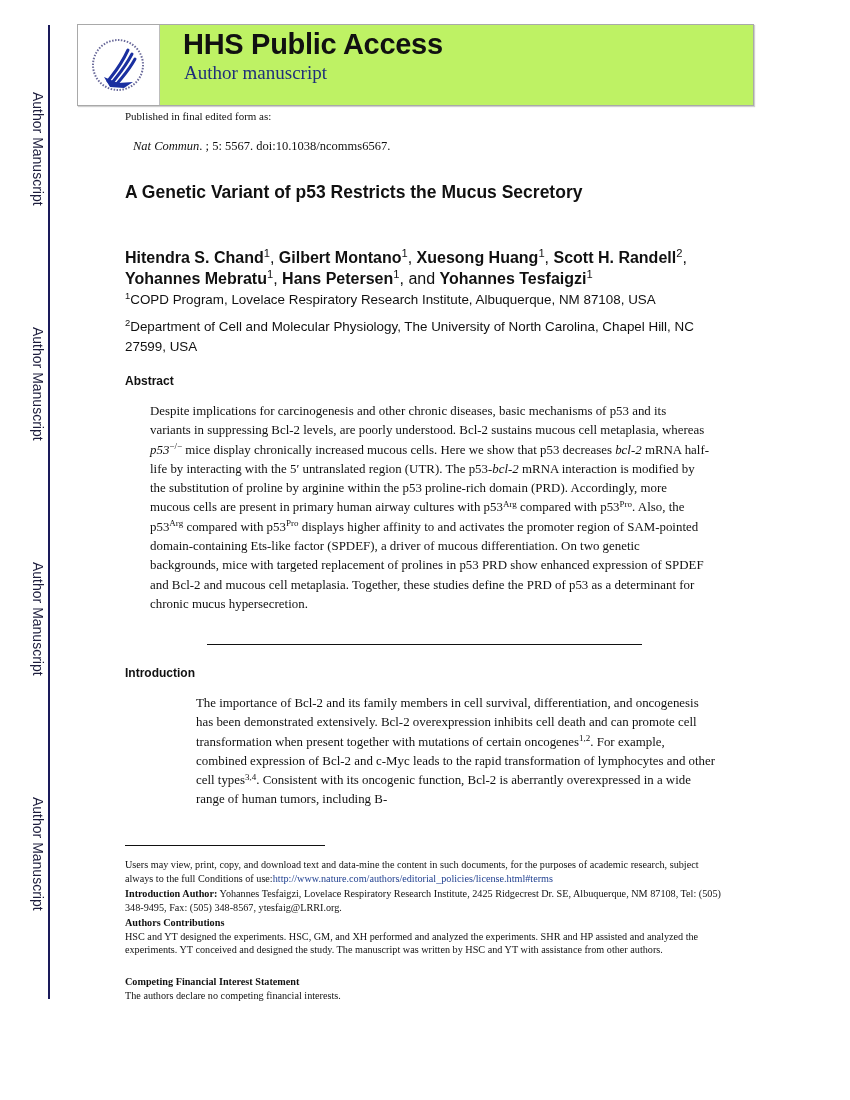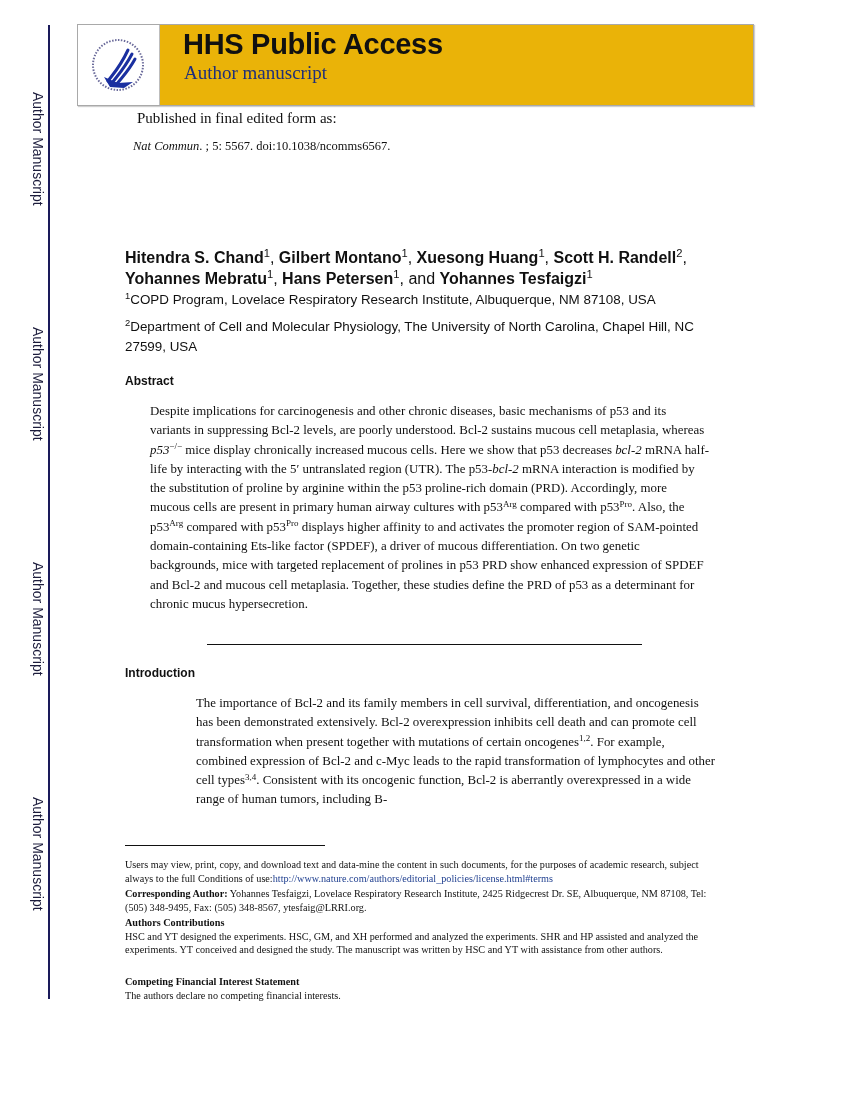--- a/index.html
+++ b/index.html
@@ -8,28 +8,28 @@
 
   
   .margin-rule { position: absolute; left: 48px; top: 25px; width: 2px; height: 974px; background: #1a1a5a; }
   .side-label { position: absolute; left: 24px; width: 22px; font-family: "Liberation Sans", "DejaVu Sans", sans-serif; font-size: 14px; color: #1c1c3c; writing-mode: vertical-rl; white-space: nowrap; }
   .side-1 { top: 92px; }
   .side-2 { top: 327px; }
   .side-3 { top: 562px; }
   .side-4 { top: 797px; }
 
   
-  .banner { position: absolute; left: 77px; top: 24px; width: 675px; height: 80px; border: 1px solid #a9a9a9; background: #eab308; box-shadow: 1px 1px 1px #cfcfcf; }
+  .banner { position: absolute; left: 77px; top: 24px; width: 675px; height: 80px; border: 1px solid #a9a9a9; background: #bef264; box-shadow: 1px 1px 1px #cfcfcf; }
   .logo-box { position: absolute; left: 0; top: 0; width: 81px; height: 80px; background: #ffffff; border-right: 1px solid #bdbdbd; }
   .banner-title { position: absolute; left: 105px; top: 3px; font-family: "Liberation Sans", "DejaVu Sans", sans-serif; font-weight: bold; font-size: 29px; color: #111; letter-spacing: -0.3px; }
   .banner-sub { position: absolute; left: 106px; top: 37px; font-family: "Liberation Serif", "DejaVu Serif", serif; font-size: 19px; color: #1f2f7a; }
   .banner-cite { position: absolute; left: 106px; top: 58px; font-family: "Liberation Serif", "DejaVu Serif", serif; font-size: 14.5px; color: #1f2f7a; }
   .banner-cite i { font-style: italic; }
 
-  .pub-line { position: absolute; left: 125px; top: 110px; font-size: 15px; margin-left: 12px; }
+  .pub-line { position: absolute; left: 125px; top: 110px; font-size: 11px; }
   .pub-cite { position: absolute; left: 133px; top: 127px; font-size: 12.5px; margin-top: 12px; }
   .pub-cite i { font-style: italic; }
 
   .title { position: absolute; left: 125px; top: 178px; width: 600px; font-family: "Liberation Sans", "DejaVu Sans", sans-serif; font-weight: bold; font-size: 17.5px; line-height: 29px; color: #111; }
 
   .authors { position: absolute; left: 125px; top: 247px; width: 600px; font-family: "Liberation Sans", "DejaVu Sans", sans-serif; font-size: 16px; line-height: 21px; }
   .authors b { font-weight: bold; }
   sup { font-size: 70%; line-height: 0; position: relative; vertical-align: baseline; top: -0.5em; }
 
   .affil { position: absolute; left: 125px; width: 600px; font-family: "Liberation Sans", "DejaVu Sans", sans-serif; font-size: 13.4px; line-height: 20px; }
@@ -77,33 +77,34 @@
     </svg>
   </div>
   <div class="banner-title">HHS Public Access</div>
   <div class="banner-sub">Author manuscript</div>
 </div>
 
 <div class="pub-line serif">Published in final edited form as:</div>
 <div class="pub-cite serif"><i>Nat Commun</i><span>. ; 5: 5567. doi:10.1038/ncomms6567.</span></div>
 
 <div class="title">
+  <div>A Genetic Variant of p53 Restricts the Mucus Secretory</div>
 </div>
 
 <div class="authors">
   <b>Hitendra S. Chand</b><sup>1</sup><span>, </span><b>Gilbert Montano</b><sup>1</sup><span>, </span><b>Xuesong Huang</b><sup>1</sup><span>, </span><b>Scott H. Randell</b><sup>2</sup><span>, </span><b>Yohannes Mebratu</b><sup>1</sup><span>, </span><b>Hans Petersen</b><sup>1</sup><span>, and </span><b>Yohannes Tesfaigzi</b><sup>1</sup>
 </div>
 
 <div class="affil affil-1"><sup>1</sup><span>COPD Program, Lovelace Respiratory Research Institute, Albuquerque, NM 87108, USA</span></div>
 <div class="affil affil-2"><sup>2</sup><span>Department of Cell and Molecular Physiology, The University of North Carolina, Chapel Hill, NC 27599, USA</span></div>
 
 <div class="h2 h-abstract">Abstract</div>
 <div class="abstract"><span>Despite implications for carcinogenesis and other chronic diseases, basic mechanisms of p53 and its variants in suppressing Bcl-2 levels, are poorly understood. Bcl-2 sustains mucous cell metaplasia, whereas </span><i>p53</i><sup>−/−</sup><span> mice display chronically increased mucous cells. Here we show that p53 decreases </span><i>bcl-2</i><span> mRNA half-life by interacting with the 5′ untranslated region (UTR). The p53-</span><i>bcl-2</i><span> mRNA interaction is modified by the substitution of proline by arginine within the p53 proline-rich domain (PRD). Accordingly, more mucous cells are present in primary human airway cultures with p53</span><sup>Arg</sup><span> compared with p53</span><sup>Pro</sup><span>. Also, the p53</span><sup>Arg</sup><span> compared with p53</span><sup>Pro</sup><span> displays higher affinity to and activates the promoter region of SAM-pointed domain-containing Ets-like factor (SPDEF), a driver of mucous differentiation. On two genetic backgrounds, mice with targeted replacement of prolines in p53 PRD show enhanced expression of SPDEF and Bcl-2 and mucous cell metaplasia. Together, these studies define the PRD of p53 as a determinant for chronic mucus hypersecretion.</span></div>
 <div class="rule-abs"></div>
 
 <div class="h2 h-intro">Introduction</div>
 <div class="intro"><span>The importance of Bcl-2 and its family members in cell survival, differentiation, and oncogenesis has been demonstrated extensively. Bcl-2 overexpression inhibits cell death and can promote cell transformation when present together with mutations of certain oncogenes</span><sup>1,2</sup><span>. For example, combined expression of Bcl-2 and c-Myc leads to the rapid transformation of lymphocytes and other cell types</span><sup>3,4</sup><span>. Consistent with its oncogenic function, Bcl-2 is aberrantly overexpressed in a wide range of human tumors, including B-</span></div>
 
 <div class="rule-foot"></div>
 <div class="foot foot-1"><span>Users may view, print, copy, and download text and data-mine the content in such documents, for the purposes of academic research, subject always to the full Conditions of use:</span><a>http://www.nature.com/authors/editorial_policies/license.html#terms</a></div>
-<div class="foot foot-2"><b>Corresponding Author:</b><span> Yohannes Tesfaigzi, Lovelace Respiratory Research Institute, 2425 Ridgecrest Dr. SE, Albuquerque, NM 87108, Tel: (505) 348-9495, Fax: (505) 348-8567, ytesfaig@LRRI.org.</span></div>
+<div class="foot foot-2"><b>Introduction Author:</b><span> Yohannes Tesfaigzi, Lovelace Respiratory Research Institute, 2425 Ridgecrest Dr. SE, Albuquerque, NM 87108, Tel: (505) 348-9495, Fax: (505) 348-8567, ytesfaig@LRRI.org.</span></div>
 <div class="foot foot-3"><b>Authors Contributions</b><br><span>HSC and YT designed the experiments. HSC, GM, and XH performed and analyzed the experiments. SHR and HP assisted and analyzed the experiments. YT conceived and designed the study. The manuscript was written by HSC and YT with assistance from other authors.</span></div>
 <div class="foot foot-4"><b>Competing Financial Interest Statement</b><br><span>The authors declare no competing financial interests.</span></div>
 
 </body></html>

